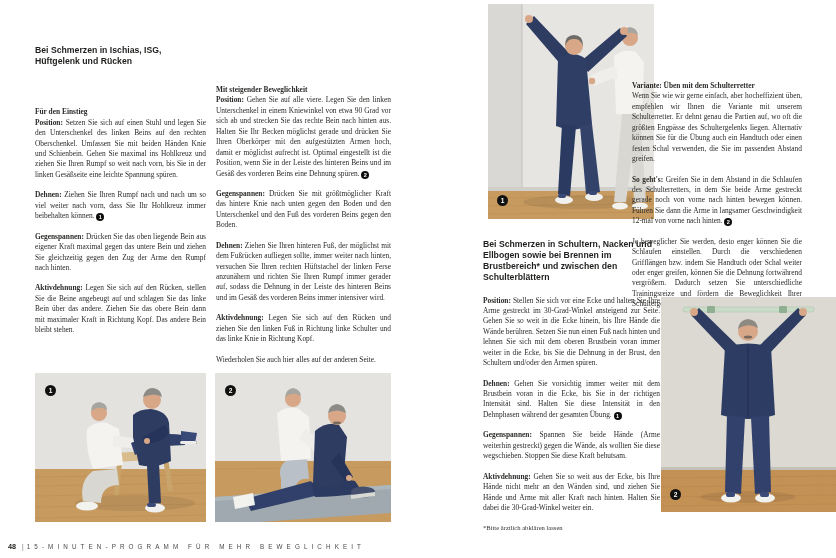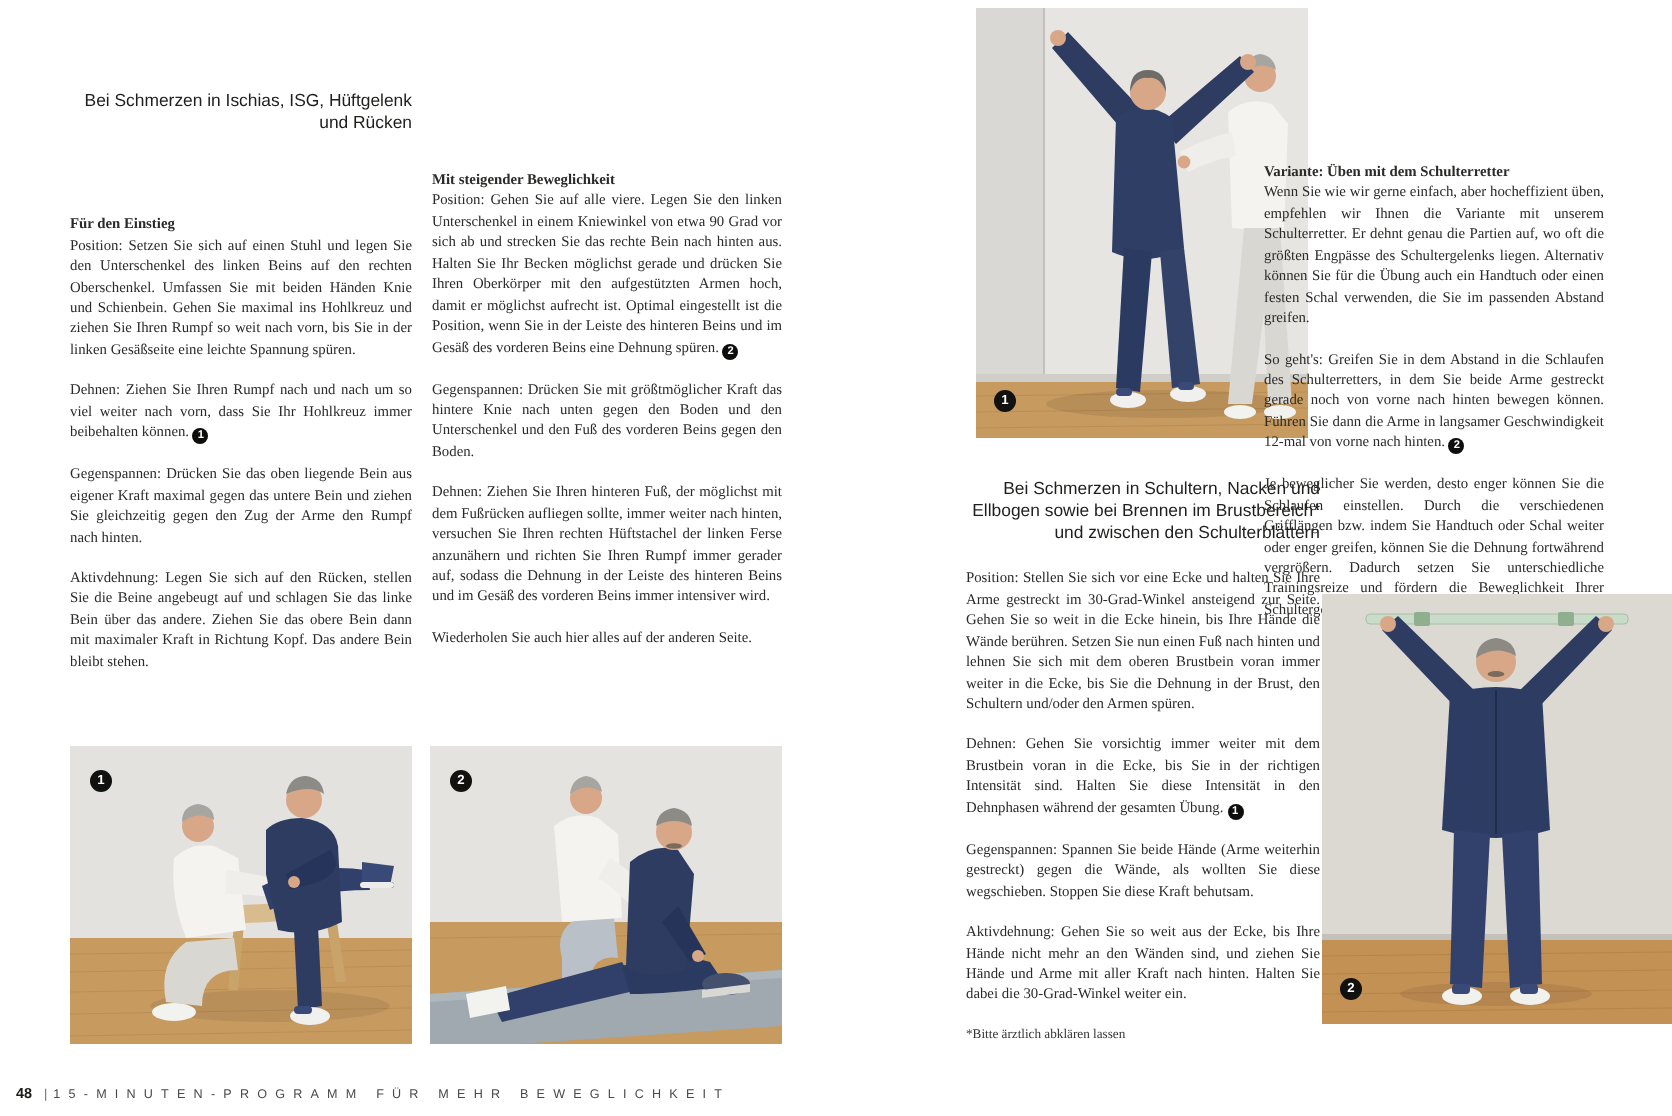--- a/index.html
+++ b/index.html
@@ -2,27 +2,27 @@
 <html><head>
 <meta charset="utf-8">
 <style>
   html,body{margin:0;padding:0;}
   body{
     width:836px;height:558px;position:relative;background:#ffffff;
     font-family:"Liberation Serif", serif;color:#2b2a28;overflow:hidden;
   }
   .col{position:absolute;font-size:7.4px;line-height:1.41;text-align:justify;}
   .main-heading{
-    font-family:"Liberation Sans", sans-serif;font-weight:400;
-    font-size:8.7px;line-height:1.28;color:#1e1e1c;margin:0 0 12px 0;text-align:right;
+    font-family:"Liberation Sans", sans-serif;font-weight:700;
+    font-size:8.7px;line-height:1.28;color:#1e1e1c;margin:0 0 12px 0;text-align:left;
   }
   .subhead{font-weight:bold;font-size:7.4px;margin-top:40px;}
   .para{margin:0 0 10px 0;}
   .para:last-child{margin-bottom:0;}
-  .runin{font-weight:normal;}
+  .runin{font-weight:bold;}
   .badge{
     display:inline-block;width:8px;height:8px;border-radius:50%;
     background:#0d0d0c;color:#fff;font-family:"Liberation Sans",sans-serif;
     font-size:5.6px;line-height:8px;text-align:center;font-weight:bold;
     vertical-align:-1px;
   }
   .footnote{font-size:6.6px;text-align:left;margin-top:4px;color:#343432;}
   .photo{position:absolute;overflow:hidden;background:#e4e3e0;}
   .photo svg{display:block;width:100%;height:100%;}
   .photo-badge{
@@ -48,20 +48,21 @@
   <p class="para"><span class="runin">Dehnen:</span> <span>Ziehen Sie Ihren Rumpf nach und nach um so viel weiter nach vorn, dass Sie Ihr Hohlkreuz immer beibehalten können.</span> <span class="badge">1</span></p>
   <p class="para"><span class="runin">Gegenspannen:</span> <span>Drücken Sie das oben liegende Bein aus eigener Kraft maximal gegen das untere Bein und ziehen Sie gleichzeitig gegen den Zug der Arme den Rumpf nach hinten.</span></p>
   <p class="para"><span class="runin">Aktivdehnung:</span> <span>Legen Sie sich auf den Rücken, stellen Sie die Beine angebeugt auf und schlagen Sie das linke Bein über das andere. Ziehen Sie das obere Bein dann mit maximaler Kraft in Richtung Kopf. Das andere Bein bleibt stehen.</span></p>
 </div>
 
 <div class="col" style="left:216px;top:45px;width:175px;">
   <div class="subhead">Mit steigender Beweglichkeit</div>
   <p class="para"><span class="runin">Position:</span> <span>Gehen Sie auf alle viere. Legen Sie den linken Unterschenkel in einem Kniewinkel von etwa 90 Grad vor sich ab und strecken Sie das rechte Bein nach hinten aus. Halten Sie Ihr Becken möglichst gerade und drücken Sie Ihren Oberkörper mit den aufgestützten Armen hoch, damit er möglichst aufrecht ist. Optimal eingestellt ist die Position, wenn Sie in der Leiste des hinteren Beins und im Gesäß des vorderen Beins eine Dehnung spüren.</span> <span class="badge">2</span></p>
   <p class="para"><span class="runin">Gegenspannen:</span> <span>Drücken Sie mit größtmöglicher Kraft das hintere Knie nach unten gegen den Boden und den Unterschenkel und den Fuß des vorderen Beins gegen den Boden.</span></p>
   <p class="para"><span class="runin">Dehnen:</span> <span>Ziehen Sie Ihren hinteren Fuß, der möglichst mit dem Fußrücken aufliegen sollte, immer weiter nach hinten, versuchen Sie Ihren rechten Hüftstachel der linken Ferse anzunähern und richten Sie Ihren Rumpf immer gerader auf, sodass die Dehnung in der Leiste des hinteren Beins und im Gesäß des vorderen Beins immer intensiver wird.</span></p>
+  <p class="para"><span class="runin">Aktivdehnung:</span> <span>Legen Sie sich auf den Rücken und ziehen Sie den linken Fuß in Richtung linke Schulter und das linke Knie in Richtung Kopf.</span></p>
   <p class="para"><span>Wiederholen Sie auch hier alles auf der anderen Seite.</span></p>
 </div>
 
 <div class="photo" style="left:35px;top:373px;width:171px;height:149px;">
   <svg viewBox="0 0 171 149">
     <rect width="171" height="96" fill="#e3e2df"></rect>
     <rect y="96" width="171" height="53" fill="#c79a60"></rect>
     <g stroke="#b2854c" stroke-width="0.6" opacity="0.55">
       <line x1="0" y1="104" x2="171" y2="102"></line>
         <line x1="0" y1="113" x2="171" y2="110"></line>

